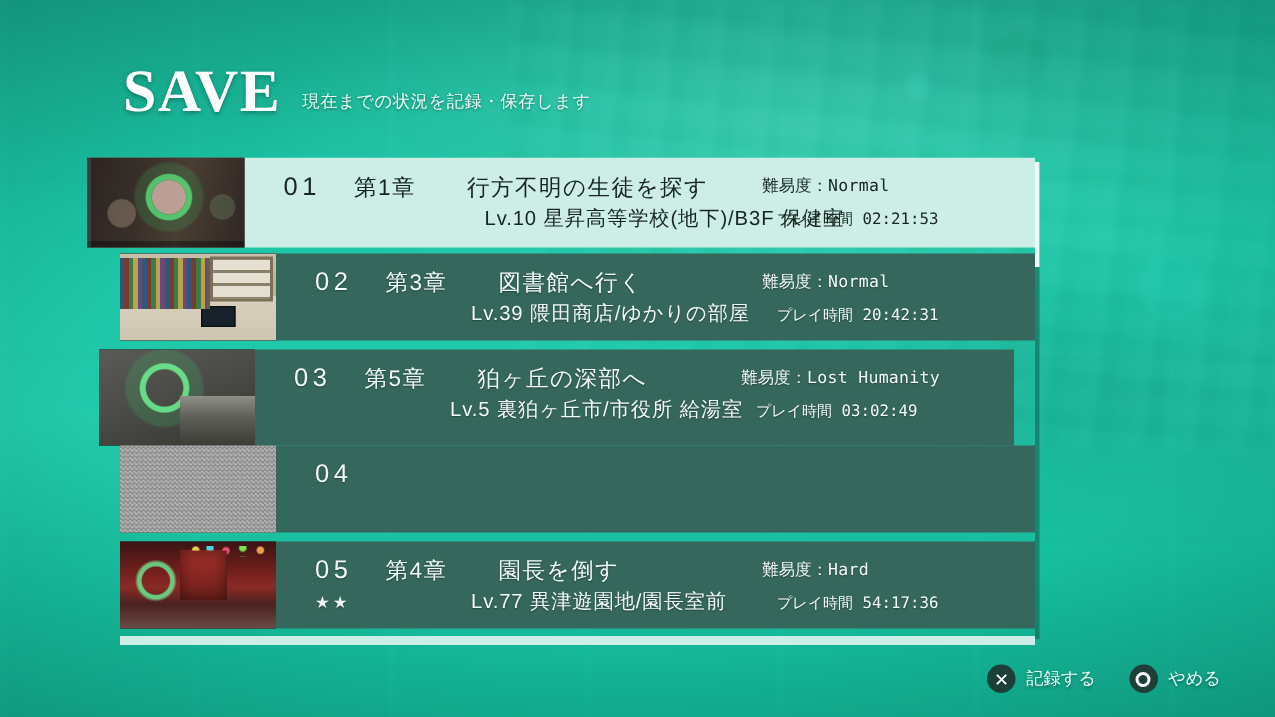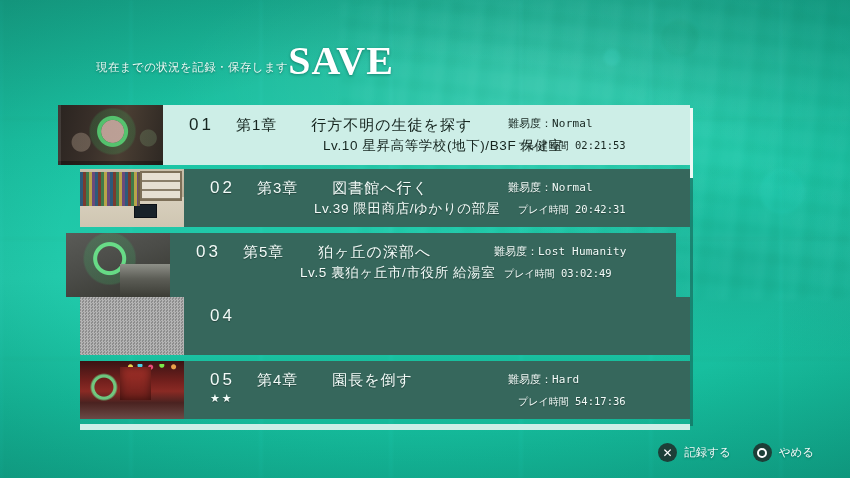--- a/index.html
+++ b/index.html
@@ -205,22 +205,22 @@
 </head>
 <body>
 
 <div id="bg">
   <div id="bg-tex"></div>
   <div id="bg-tex2"></div>
   <div id="bg-vig"></div>
 </div>
 
 <div id="header">
+  <div id="save-title">SAVE</div>
   <div id="save-sub">現在までの状況を記録・保存します</div>
-  <div id="save-title">SAVE</div>
 </div>
 
 <div id="list">
   <div id="clip">
     <div id="rows">
         <div class="row sel" style="left: 0px; top: 0px; width: 632px; height: 60px;">
           <div class="thumb">
             <div class="t-basement"></div>
           </div>
           <div class="body">
@@ -299,20 +299,21 @@
             </div>
           </div>
           <div class="body">
             <div class="line1">
               <span class="slotno">05</span>
               <span class="chapter">第4章</span>
               <span class="qtitle">園長を倒す</span>
             </div>
             <div class="line2">
               <span class="stars">★★</span>
+              <span class="lvloc">Lv.77 異津遊園地/園長室前</span>
             </div>
             <div class="right">
               <div class="diff"><span class="jp">難易度：</span><span class="val">Hard</span></div>
               <div class="ptime"><span class="jp">プレイ時間</span> <span class="val">54:17:36</span></div>
             </div>
           </div>
         </div>
       </div>
     <div id="row-peek"></div>
   </div>

